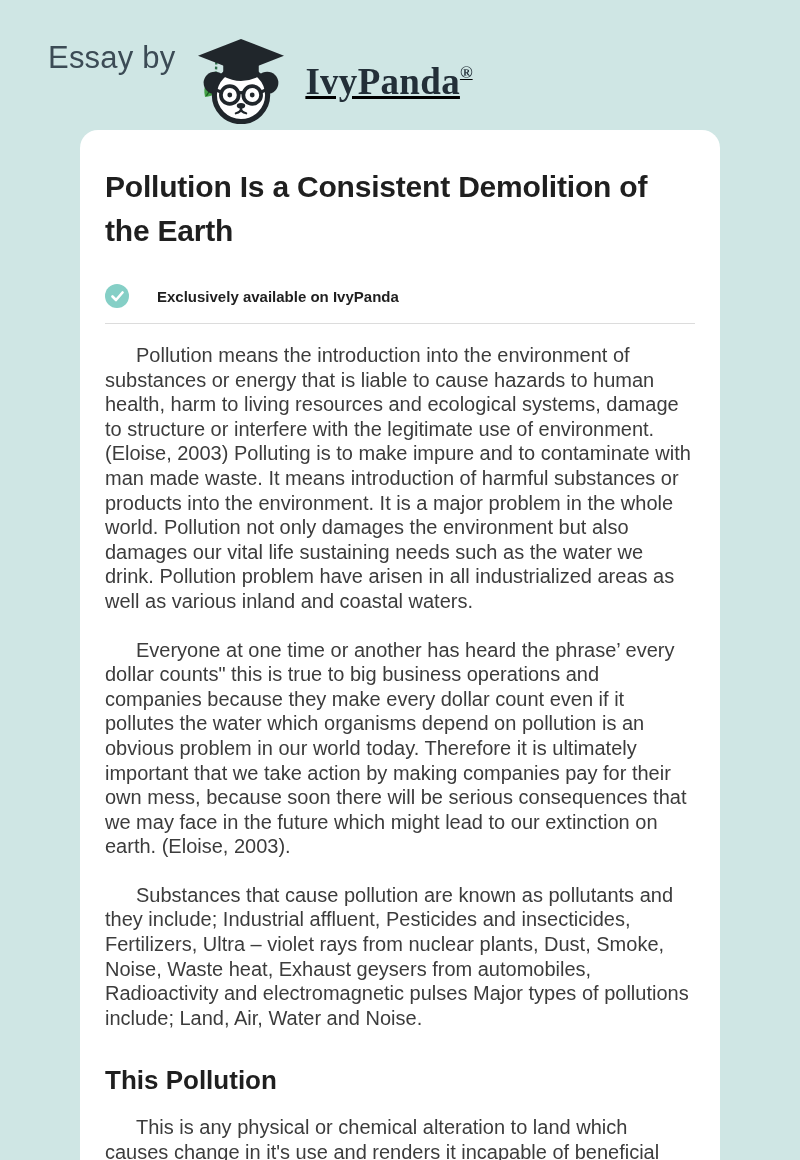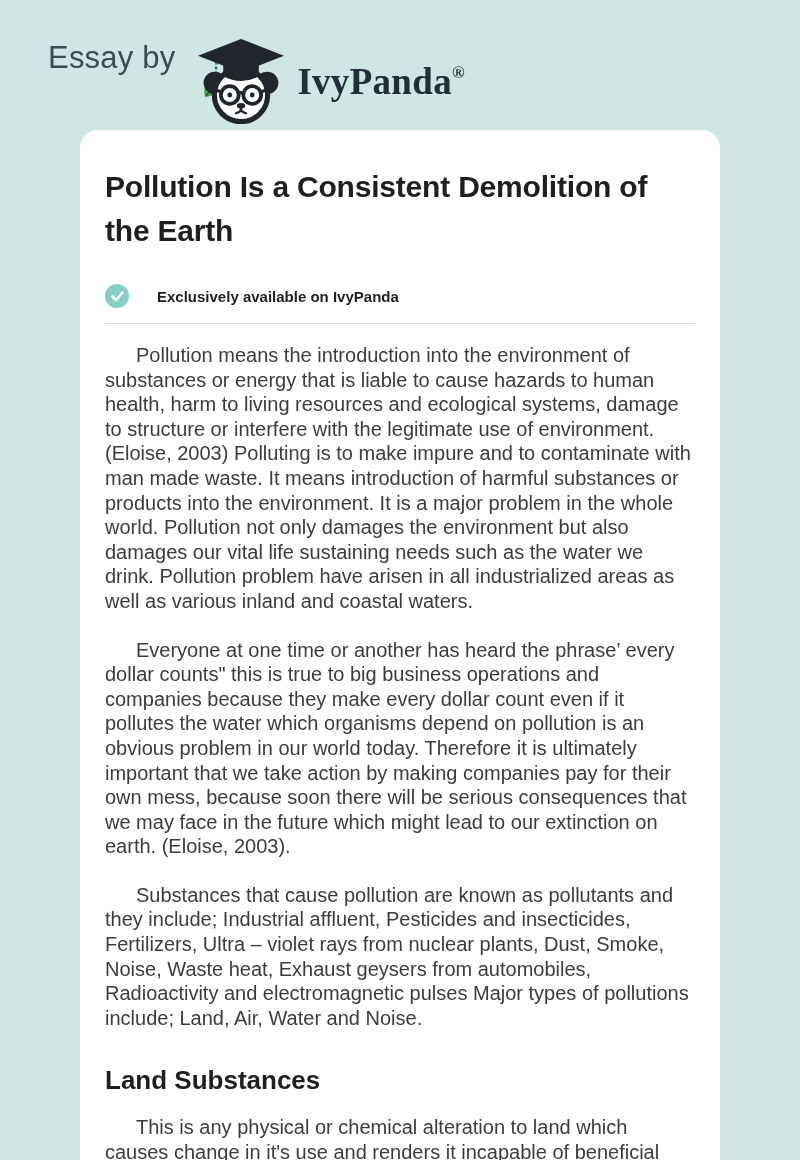--- a/index.html
+++ b/index.html
@@ -20,21 +20,22 @@
   }
   .essay-by {
     font-size: 31px;
     color: #3c4b55;
     letter-spacing: 0.2px;
   }
   .logo-group {
     display: flex;
     align-items: center;
     margin-left: 18px;
-    gap: 8px;
+    gap: 16px;
+    text-decoration: underline;
   }
   .logo-mark { display: block; }
   .brand-wrap {
     display: flex;
     align-items: flex-start;
     font-family: "Liberation Serif", serif;
     font-weight: 700;
     color: #232f38;
   }
   .brand-name { font-size: 37px; line-height: 1; letter-spacing: 0.3px; }
@@ -157,16 +158,16 @@
     </span>
     <span class="badge-label">Exclusively available on IvyPanda</span>
   </div>
 
   <hr class="divider">
 
   <p class="body-paragraph">Pollution means the introduction into the environment of substances or energy that is liable to cause hazards to human health, harm to living resources and ecological systems, damage to structure or interfere with the legitimate use of environment. (Eloise, 2003) Polluting is to make impure and to contaminate with man made waste. It means introduction of harmful substances or products into the environment. It is a major problem in the whole world. Pollution not only damages the environment but also damages our vital life sustaining needs such as the water we drink. Pollution problem have arisen in all industrialized areas as well as various inland and coastal waters.</p>
   <p class="body-paragraph">Everyone at one time or another has heard the phrase’ every dollar counts" this is true to big business operations and companies because they make every dollar count even if it pollutes the water which organisms depend on pollution is an obvious problem in our world today. Therefore it is ultimately important that we take action by making companies pay for their own mess, because soon there will be serious consequences that we may face in the future which might lead to our extinction on earth. (Eloise, 2003).</p>
   <p class="body-paragraph">Substances that cause pollution are known as pollutants and they include; Industrial affluent, Pesticides and insecticides, Fertilizers, Ultra – violet rays from nuclear plants, Dust, Smoke, Noise, Waste heat, Exhaust geysers from automobiles, Radioactivity and electromagnetic pulses Major types of pollutions include; Land, Air, Water and Noise.</p>
 
-  <h2 class="section-heading">Land Substances</h2>
+  <h2 class="section-heading">This Pollution</h2>
 
   <p class="body-paragraph">This is any physical or chemical alteration to land which causes change in it's use and renders it incapable of beneficial use without treatment. Land is polluted when solid and semisolid waste from industries, commercial, medical and domestic buildings is left on the land surface. Such industrial waste corrodes or degrades the land surface and makes it unproductive.</p>
 </main>
 
 </body></html>

